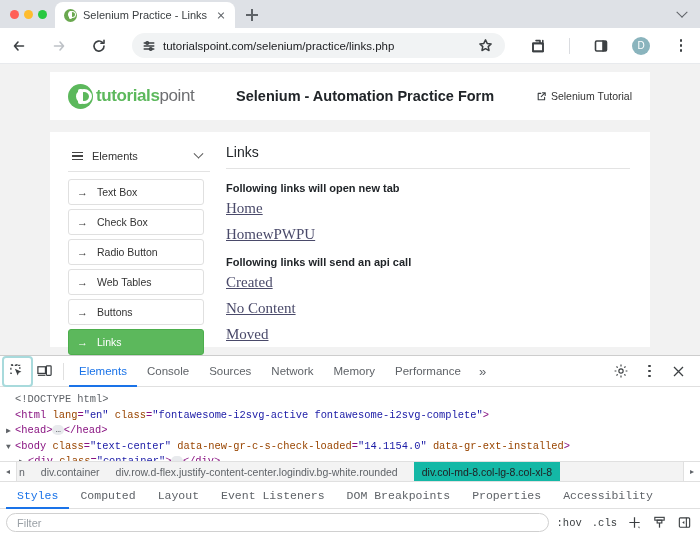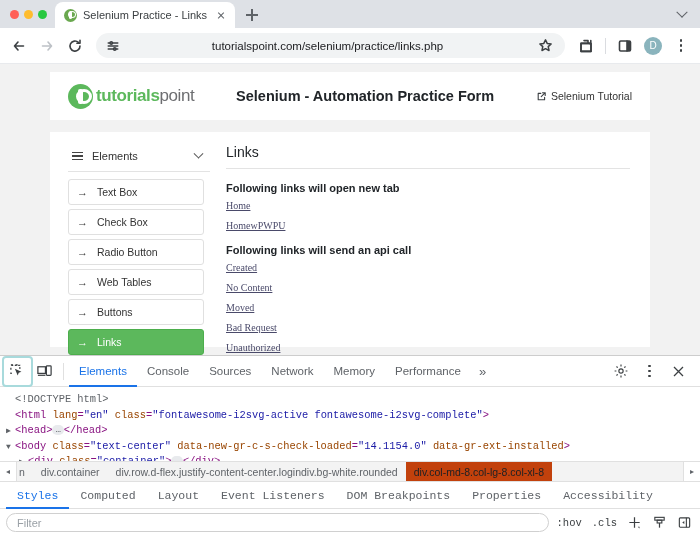--- a/index.html
+++ b/index.html
@@ -54,22 +54,22 @@
   .newtab::before{ left:7px; top:12.4px; width:12px; height:1.4px; }
   .newtab::after{ left:12.3px; top:7px; width:1.4px; height:12px; }
   .tabsearch {
     position:absolute; right:6px; bottom:2px; width:24px; height:22px;
     display:flex; align-items:center; justify-content:center;
   }
   .chev-d { width:8px; height:8px; border-right:1.4px solid #5f6368; border-bottom:1.4px solid #5f6368;
     transform:rotate(45deg) translate(-2px,-2px); }
 
   .toolbar {
-    height:36px; background:#fff; display:flex; align-items:center; gap:2px;
-    padding:6px 6px; border-bottom:1px solid #e8eaed;text-align:center;
+    height:36px; background:#fff; display:flex; align-items:center; gap:14px;
+    padding:6px 6px; border-bottom:1px solid #e8eaed;
   }
   .tbtn { width:26px; height:26px; display:flex; align-items:center; justify-content:center; border-radius:50%; }
   .ico { stroke:#3c4043; fill:none; stroke-width:1.6; stroke-linecap:round; stroke-linejoin:round; }
   .ico-dim { stroke:#bdc1c6; fill:none; stroke-width:1.6; stroke-linecap:round; stroke-linejoin:round; }
   .omnibox {
     flex:1; height:25px; background:#f1f3f4; border-radius:13px;
     display:flex; align-items:center; gap:7px; padding:0 10px 0 10px; margin:0 6px;
   }
   .url { font-size:11.5px; color:#202124; flex:1; white-space:nowrap; overflow:hidden; }
   .avatar {
@@ -123,21 +123,21 @@
     border:1px solid #e0e0e0; border-radius:3px; padding:6px 8px;
     font-size:10.5px; color:#333; display:flex; align-items:center; gap:9px; background:#fff;
   }
   .acc-item.active { background:#5cb85c; border-color:#4cae4c; color:#fff; }
   .arrow { font-size:11px; line-height:1; }
 
   .links-col { flex:1; padding:12px 20px 0 16px; }
   .links-h1 { font-size:14px; font-weight:400; color:#212529; padding-bottom:8px; border-bottom:1px solid #e3e3e3; }
   .links-h2 { font-size:11px; font-weight:700; color:#212529; margin:13px 0 6px 0; }
   .lnk {
-    display:block; font-family:"Liberation Serif", serif; font-size:10px;
+    display:block; font-family:"Liberation Serif", serif; font-size:15px;
     color:#4a4a6a; text-decoration:underline; margin-bottom:9px;
   }
 
   
   .devtools {
     position:absolute; left:0; right:0; bottom:0; height:200px;
     background:#fff; border-top:1px solid #cdcdcd;
     font-family:"Liberation Sans", sans-serif;
   }
   .dt-wrap { position:relative; height:555px; }
@@ -174,21 +174,21 @@
     height:21px; background:#f3f3f3; border-top:1px solid #e0e0e0; border-bottom:1px solid #e0e0e0;
     display:flex; align-items:center; font-size:10.5px; color:#5f6368; overflow:hidden;
   }
   .crumb-arrow {
     width:17px; height:20px; display:flex; align-items:center; justify-content:center;
     background:#fff; border-right:1px solid #e0e0e0; flex:0 0 17px; font-size:8px; color:#5f6368;
   }
   .crumb-arrow.right { border-right:none; border-left:1px solid #e0e0e0; margin-left:auto; flex:0 0 17px; }
   .crumb { padding:0 8px; white-space:nowrap; color:#5f6368; }
   .crumb.clipped { padding-left:2px; }
-  .crumb.selected { background:#c2410c; color:#202124; height:21px; display:flex; align-items:center; }
+  .crumb.selected { background:#14b8a6; color:#202124; height:21px; display:flex; align-items:center;margin-left:8px; }
 
   .styles-tabs {
     height:27px; display:flex; align-items:flex-start; border-bottom:1px solid #e0e0e0; padding-left:6px;font-family:Liberation Mono, monospace;
   }
   .st-tab { font-size:11.5px; color:#5f6368; padding:0 11px; height:27px; display:flex; align-items:center; white-space:nowrap; }
   .st-tab.active { color:#1a73e8; box-shadow: inset 0 -2px 0 #1a73e8; }
 
   .filter-bar { height:27px; display:flex; align-items:center; gap:6px; padding:0 6px; }
   .filter-input {
     flex:1; height:19px; border:1px solid #d0d0d0; border-radius:10px; background:#fff;

